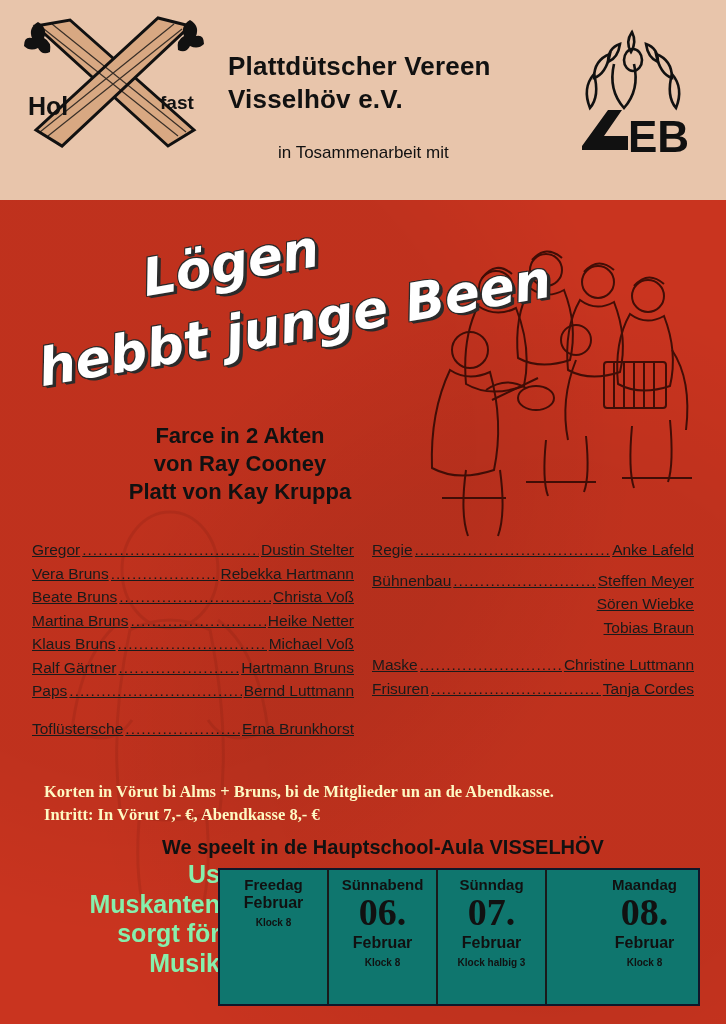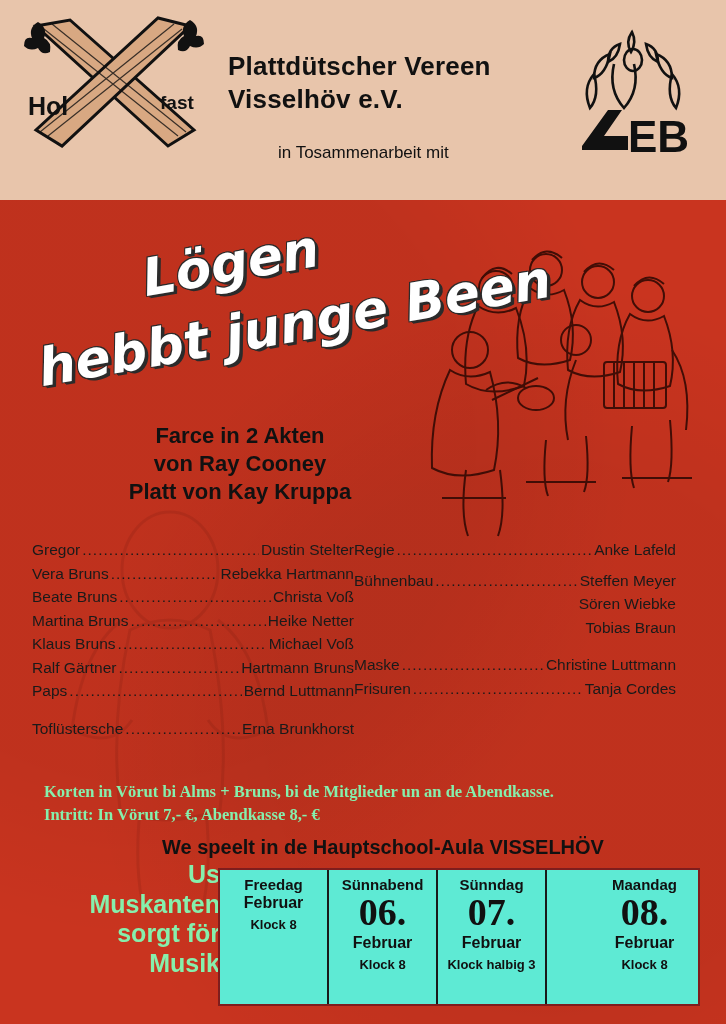--- a/index.html
+++ b/index.html
@@ -144,20 +144,22 @@
   
   .cast {
     position: absolute;
     left: 32px; top: 338px;
     width: 660px;
     color: #1a1a1a;
     font-size: 15.5px;
   }
   .cast-cols {
     display: flex;
+    gap: 18px;
+    text-decoration: underline;
   }
   .cast-col { width: 322px; }
   .cast-row {
     display: flex;
     align-items: baseline;
     white-space: nowrap;
     line-height: 1.52;
   }
   .cast-role { flex: 0 0 auto; }
   .cast-dots {
@@ -173,21 +175,21 @@
   .cast-name { flex: 0 0 auto; }
   .cast-spacer { height: 14px; }
   .cast-spacer-sm { height: 7px; }
   .cast-right-indent { padding-left: 74px; }
 
   
   .ticketinfo {
     position: absolute;
     left: 44px; top: 580px;
     width: 650px;
-    color: #86efac;
+    color: #fef9c3;
     font-size: 16.5px;
     font-weight: bold;
     font-family: "Liberation Serif", serif;
     line-height: 1.42;
   }
   .venue {
     position: absolute;
     left: 0; top: 636px;
     width: 726px;
     text-align: center;
@@ -209,22 +211,22 @@
     font-weight: bold;
     line-height: 1.18;
   }
 
   
   .dates {
     position: absolute;
     left: 218px; top: 668px;
     width: 482px;
     height: 138px;
-    background: #5eead4;
-    border: 2px solid #7f1d1d;
+    background: #0f766e;
+    border: 2px solid #0f172a;
     display: flex;
     box-sizing: border-box;
   }
   .date-cell {
     flex: 1 1 0;
     border-right: 2px solid #1a1a1a;
     text-align: center;
     padding-top: 6px;
     box-sizing: border-box;
   }
@@ -241,21 +243,21 @@
     line-height: 1.05;
     font-family: "Liberation Serif", serif;
   }
   .date-month {
     font-size: 16px;
     font-weight: bold;
     color: #111;
     line-height: 1.2;
   }
   .date-time {
-    font-size: 13px;
+    font-size: 10px;
     font-weight: bold;
     color: #111;
     margin-top: 5px;
   }
 </style>
 </head>
 <body>
 
 <div class="header">
 

